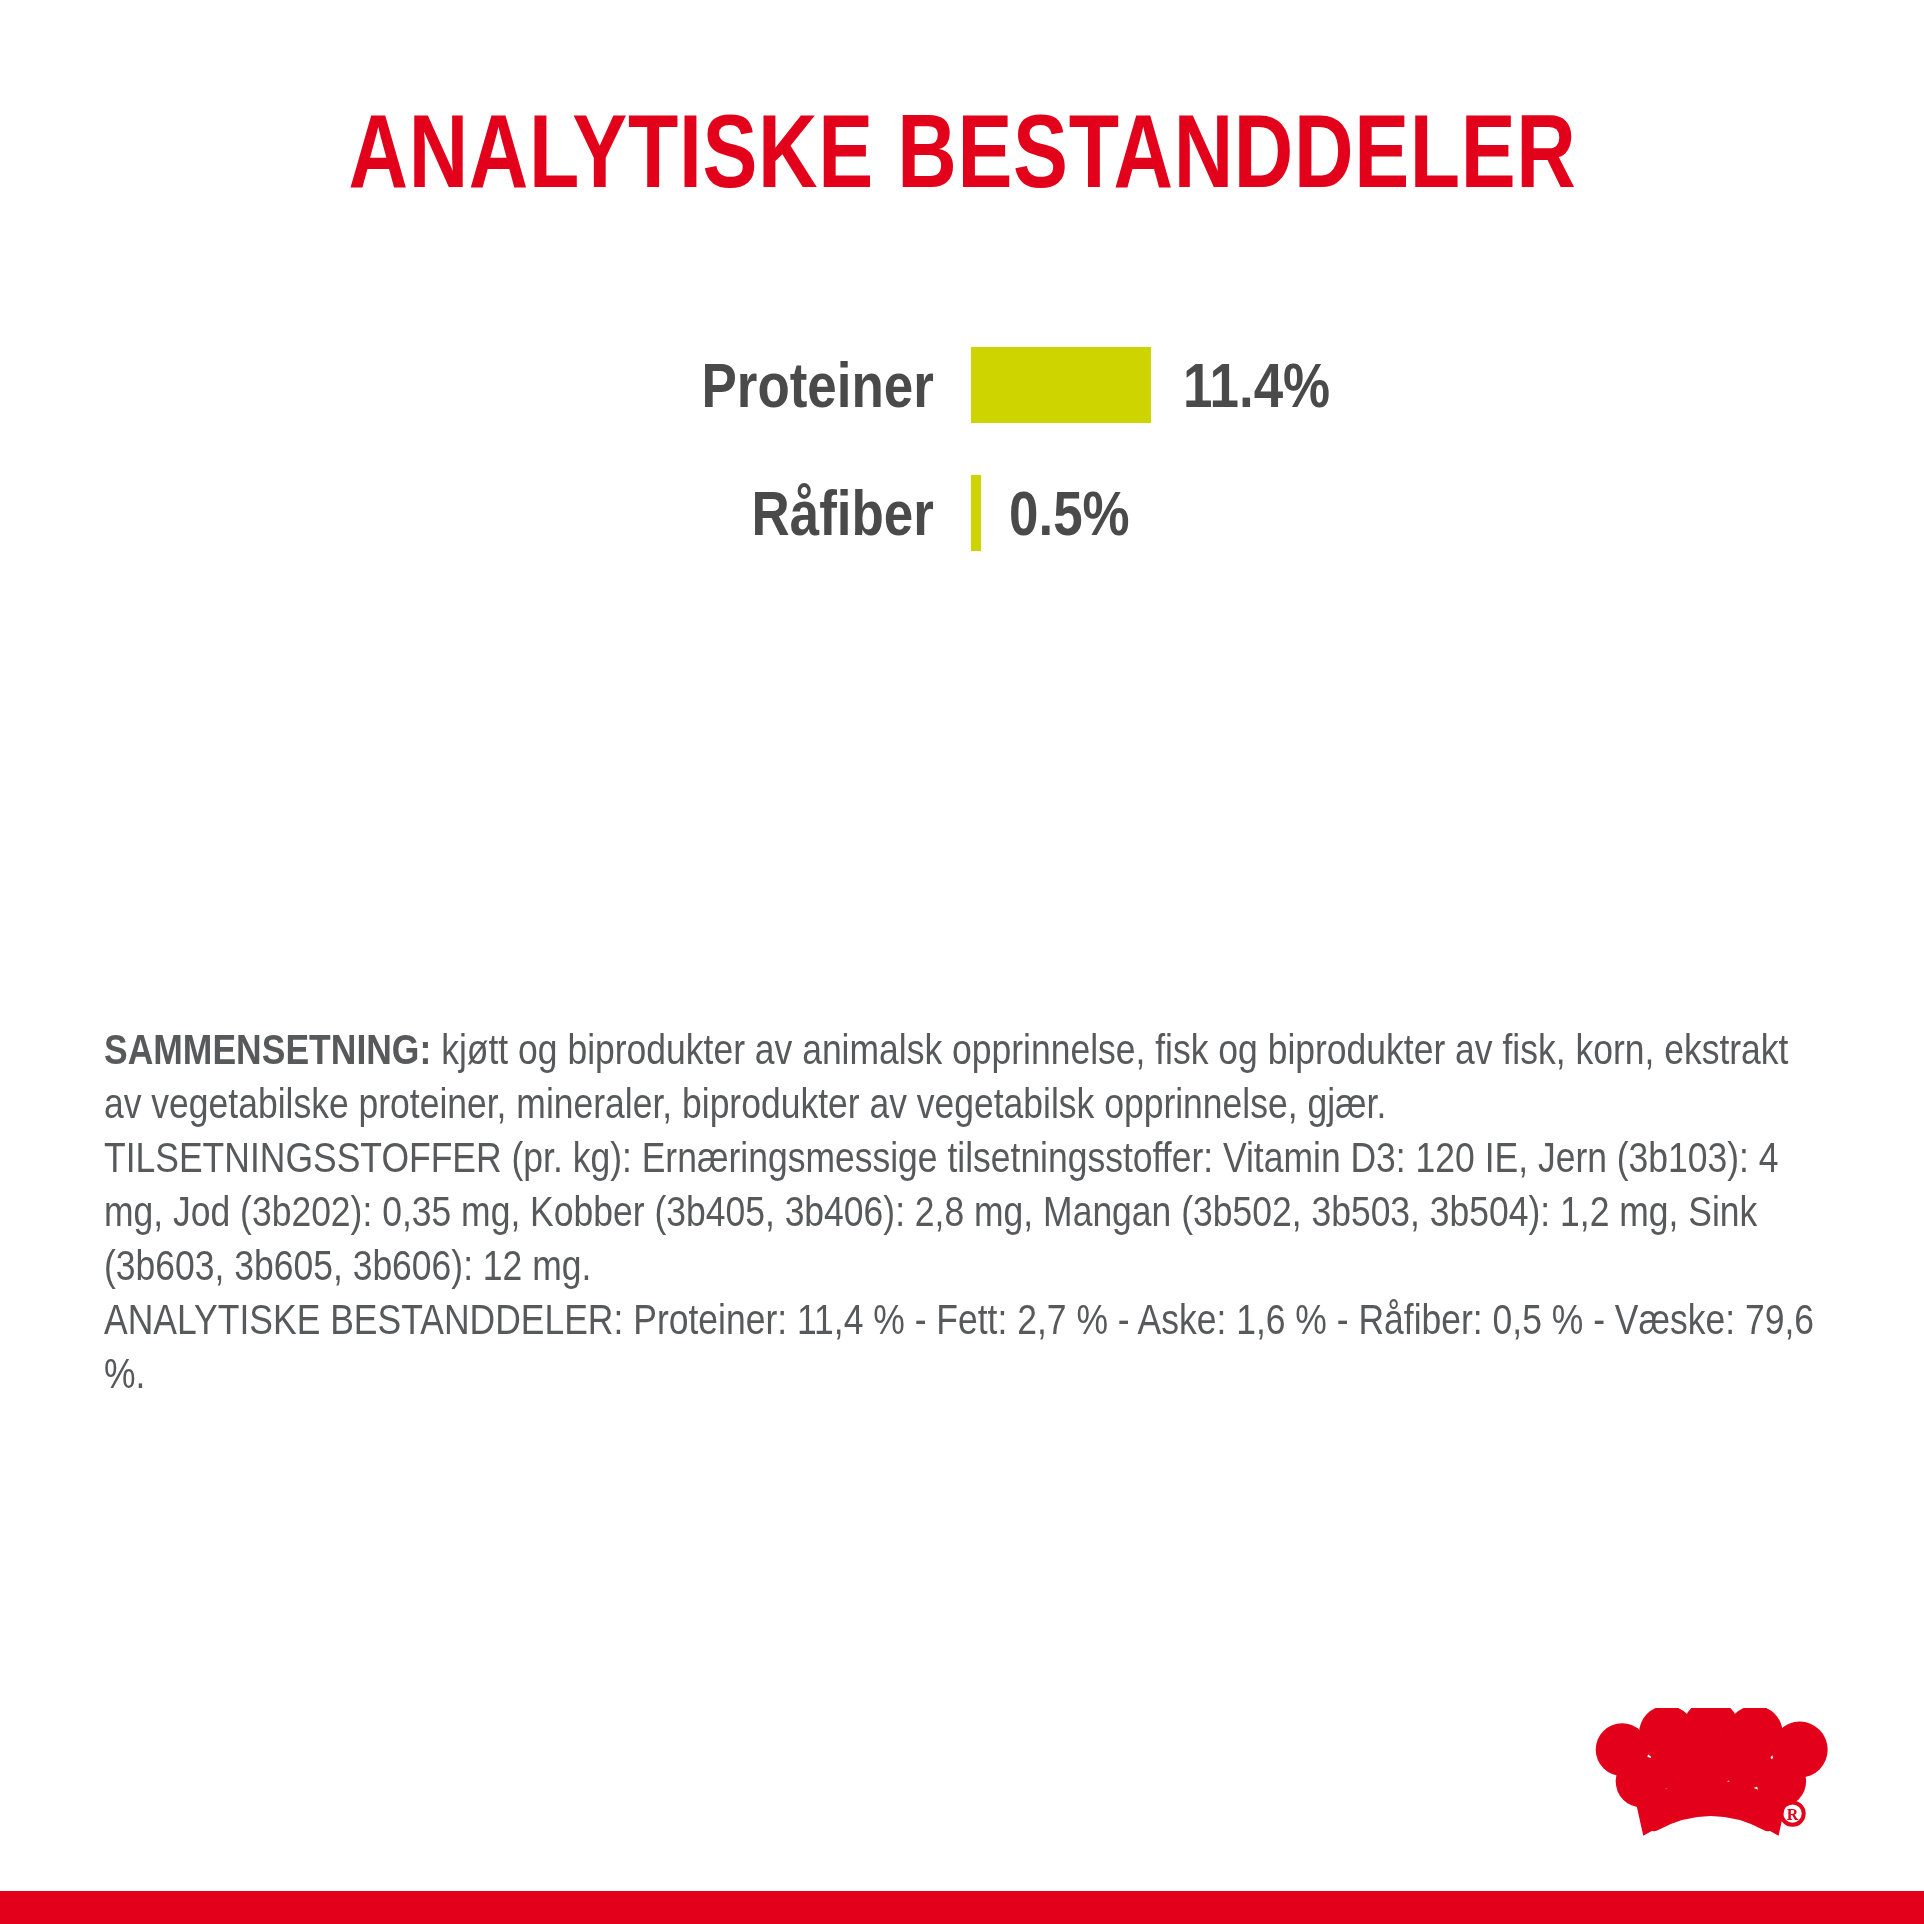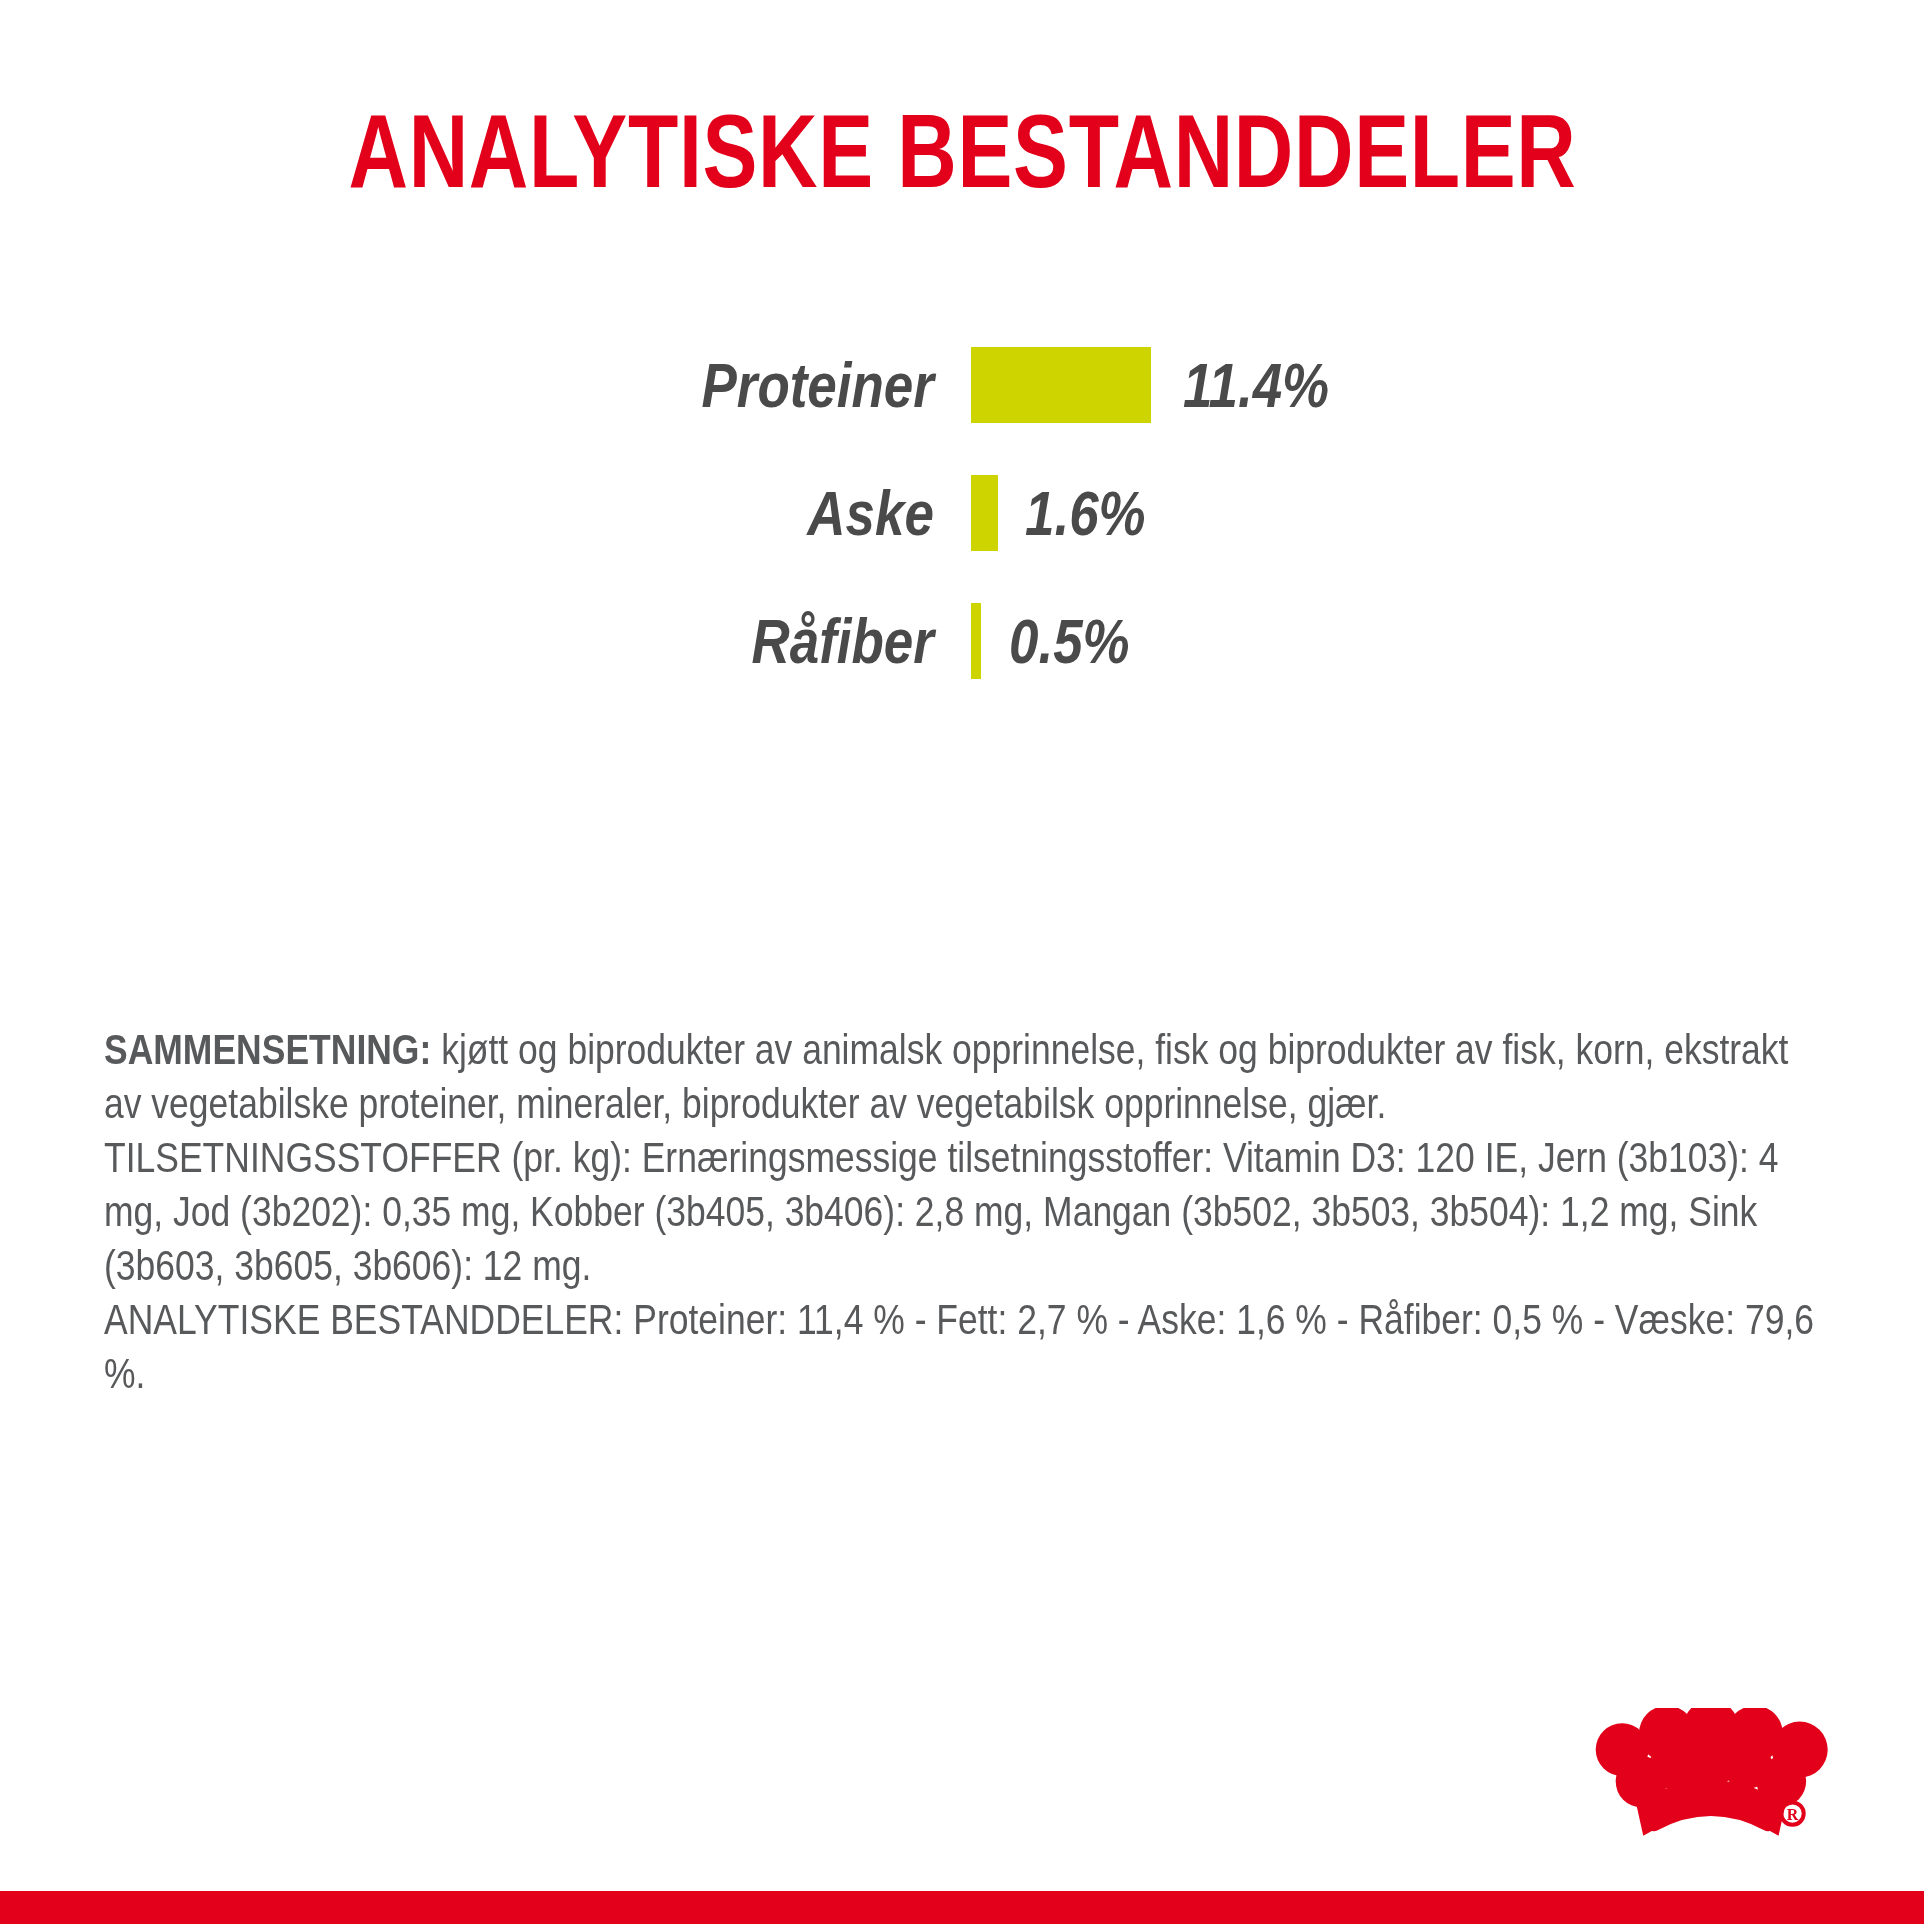--- a/index.html
+++ b/index.html
@@ -37,21 +37,20 @@
   
   .chart {
     position: absolute;
     top: 321px;
     left: 0;
     width: 1925px;
   }
   .chart-row {
     position: relative;
     height: 128px;
-    font-style: italic;
   }
   .row-label {
     position: absolute;
     right: 971px;
     top: 0;
     width: 722px;
     height: 128px;
     display: flex;
     align-items: center;
     justify-content: flex-end;
@@ -135,25 +134,20 @@
 
 <div class="chart">
 
   <div class="chart-row">
     <div class="row-label">Proteiner</div>
     <div class="row-bar" style="width:180px;"></div>
     <div class="row-value" style="left:1183px;">11.4%</div>
   </div>
 
 
-  <div class="chart-row">
-    <div class="row-label">Aske</div>
-    <div class="row-bar" style="width:26.5px;"></div>
-    <div class="row-value" style="left:1025px;">1.6%</div>
-  </div>
 
   <div class="chart-row">
     <div class="row-label">Råfiber</div>
     <div class="row-bar" style="width:9.6px;"></div>
     <div class="row-value" style="left:1009px;">0.5%</div>
   </div>
 
 
 </div>
 

